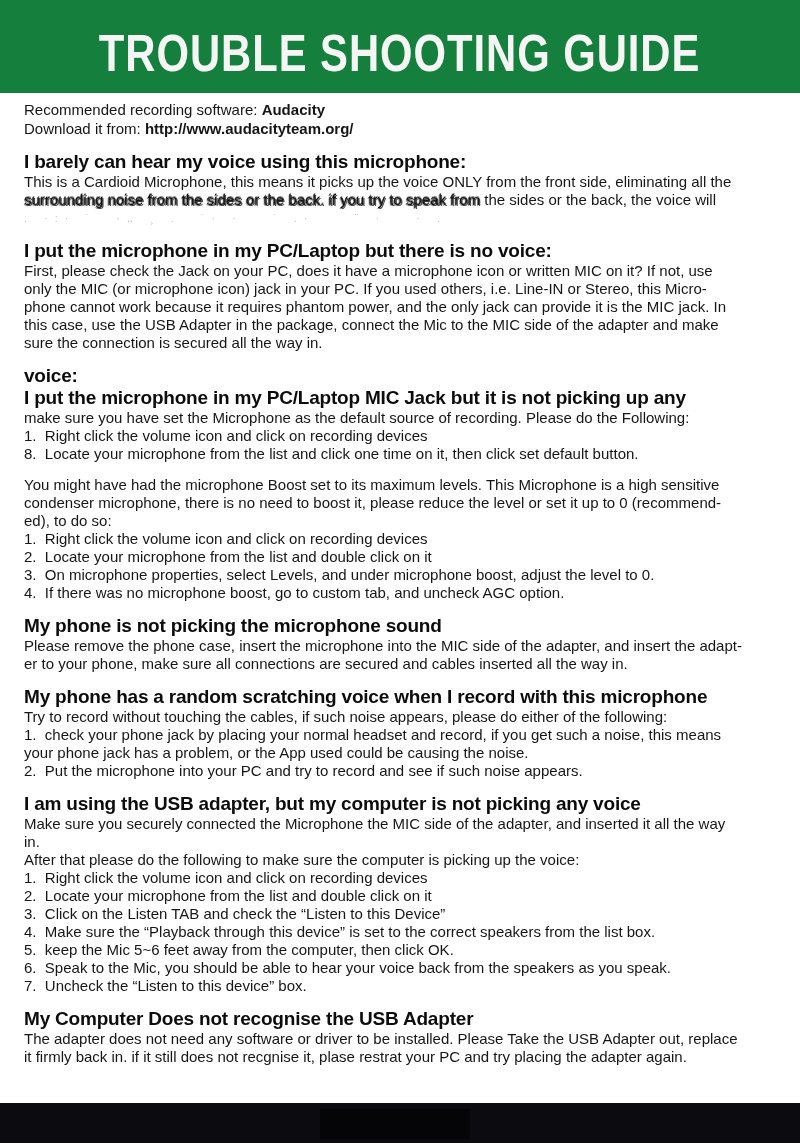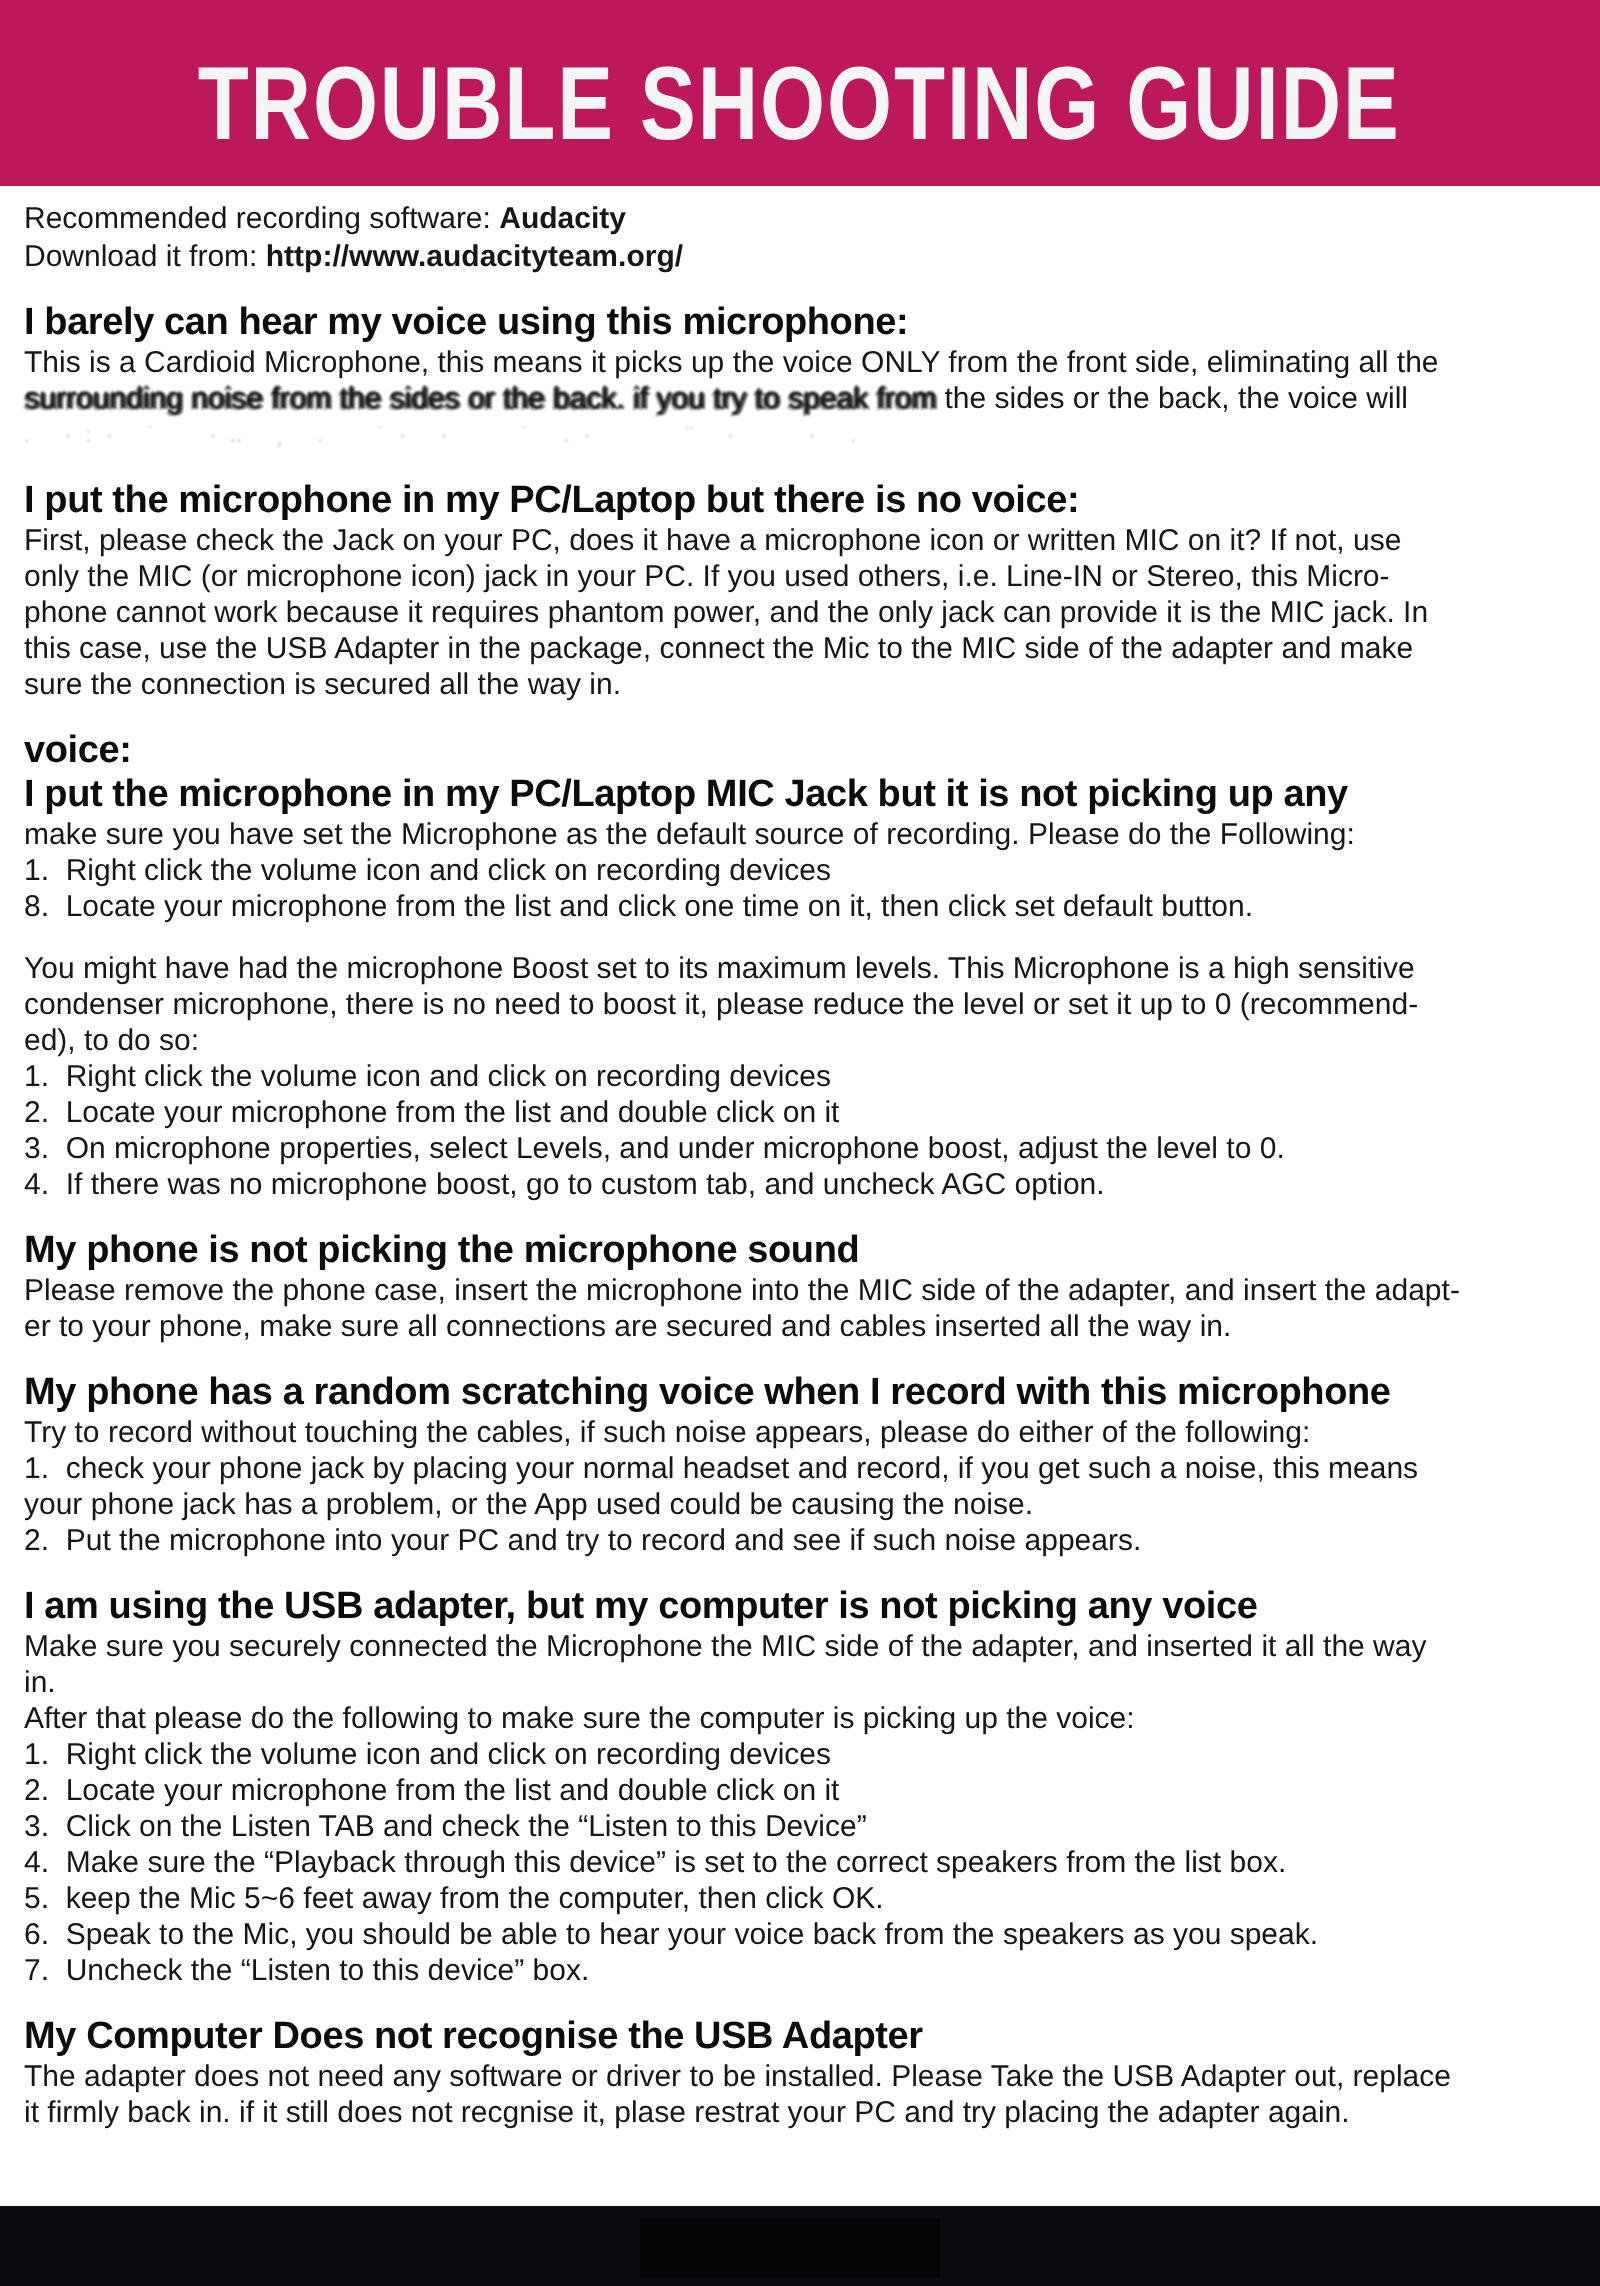--- a/index.html
+++ b/index.html
@@ -8,21 +8,21 @@
     width:800px;height:1143px;
     margin:0 auto;
     background:#ffffff;
     overflow:hidden;
     font-family:"Liberation Sans",sans-serif;
     color:#141414;
   }
   
   .hdr{
     position:absolute;top:0;left:0;right:0;height:93px;
-    background:#be185d;
+    background:#15803d;
     display:flex;align-items:center;justify-content:center;
   }
   .hdr-title{
     color:#f5f5f5;
     font-weight:bold;
     font-size:44px;
     letter-spacing:1px;
     transform:scale(0.95,1.18);
     transform-origin:center;
     white-space:nowrap;
@@ -34,21 +34,21 @@
     position:absolute;left:0;right:0;bottom:0;height:40px;
     background:#0b0b10;
   }
   .ftr-inner{
     position:absolute;left:320px;top:6px;width:150px;height:30px;
     background:#050507;
   }
   
   .content{
     position:absolute;top:93px;left:0;right:12px;
-    padding:7px 15px 0 12px;
+    padding:7px 15px 0 24px;
   }
   .ln{
     font-size:15px;
     line-height:18px;
     white-space:pre-wrap;
     color:#161616;
   }
   .intro{margin-bottom:2px;}
   .intro .ln{line-height:19px;}
   .b{font-weight:bold;}

